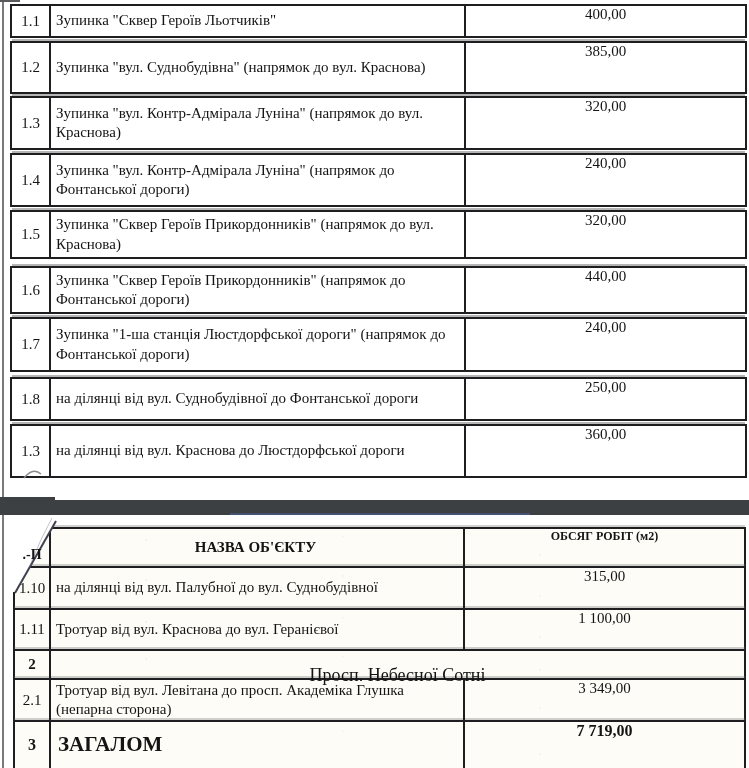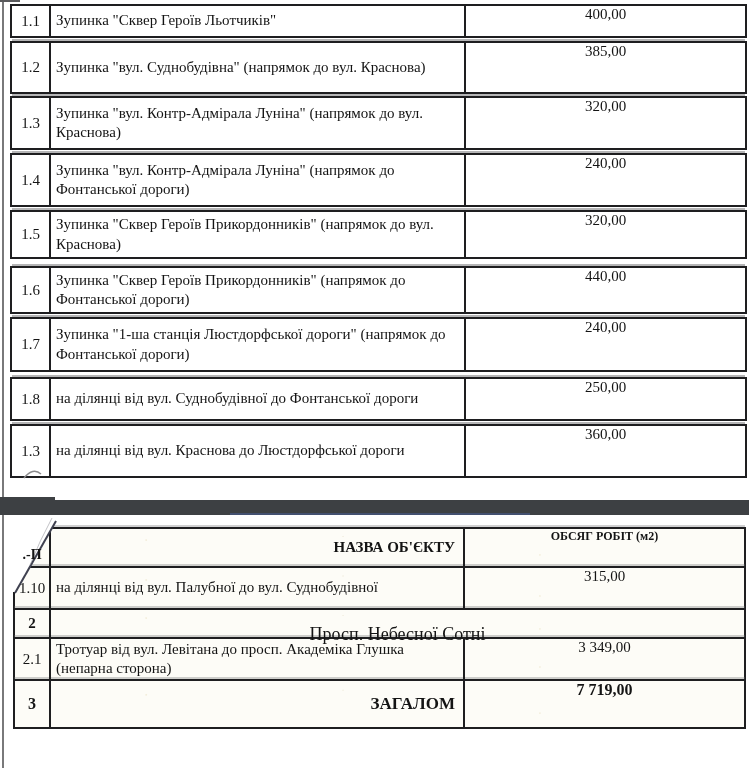--- a/index.html
+++ b/index.html
@@ -100,29 +100,29 @@
     background-image:
       radial-gradient(circle 2px at 18% 30%, rgba(214,196,140,.35) 0, rgba(214,196,140,0) 70%),
       radial-gradient(circle 2px at 72% 70%, rgba(214,196,140,.3) 0, rgba(214,196,140,0) 70%),
       radial-gradient(circle 1.5px at 45% 20%, rgba(200,185,140,.3) 0, rgba(200,185,140,0) 70%);
   }
   .t2 .row:first-child { margin-top: 0; }
   .t2 .c-num { width: 36px; }
   .t2 .c-val { width: 279px; }
   .hh41{height:41px} .h31{height:31px} .h50{height:50px}
   .t2 .hdr .c-num { font-size: 14px; font-weight: bold; align-items: flex-end; padding-bottom: 3px; }
-  .t2 .hdr .c-name { justify-content: flex-end; font-weight: bold; font-size: 15px; text-align: center; }
+  .t2 .hdr .c-name { justify-content: center; font-weight: bold; font-size: 15px; text-align: center; }
   .t2 .hdr .c-val { font-weight: bold; font-size: 12px; }
   .c-merge {
     flex: 1;
     display: flex; align-items: center; justify-content: center;
     font-weight: normal; font-size: 18px; margin-top: 21px;
   }
   .t2 .total .c-num { font-weight: bold; font-size: 16px; }
-  .t2 .total .c-name { font-weight: bold; font-size: 17px; padding-left: 0; justify-content: flex-end; }
+  .t2 .total .c-name { font-weight: bold; font-size: 21px; padding-left: 7px; }
   .t2 .total .c-val { font-weight: bold; font-size: 16px; }
   .t2 span { position: relative; z-index: 8; }
 
   
   .fold-svg {
     position: absolute;
     left: 0; top: 0;
     width: 749px; height: 768px;
     z-index: 6;
     pointer-events: none;
@@ -272,20 +272,31 @@
           <span>1.10</span>
         </div>
       <div class="c-name">
           <span>на ділянці від вул. Палубної до вул. Суднобудівної</span>
         </div>
       <div class="c-val">
           <span>315,00</span>
         </div>
     </div>
 
+    <div class="row h43">
+      <div class="c-num">
+          <span>1.11</span>
+        </div>
+      <div class="c-name">
+          <span>Тротуар від вул. Краснова до вул. Геранієвої</span>
+        </div>
+      <div class="c-val">
+          <span>1 100,00</span>
+        </div>
+    </div>
 
     <div class="row h31">
       <div class="c-num" style="font-weight:bold;">
           <span>2</span>
         </div>
       <div class="c-merge">
           <span>Просп. Небесної Сотні</span>
         </div>
     </div>
 

